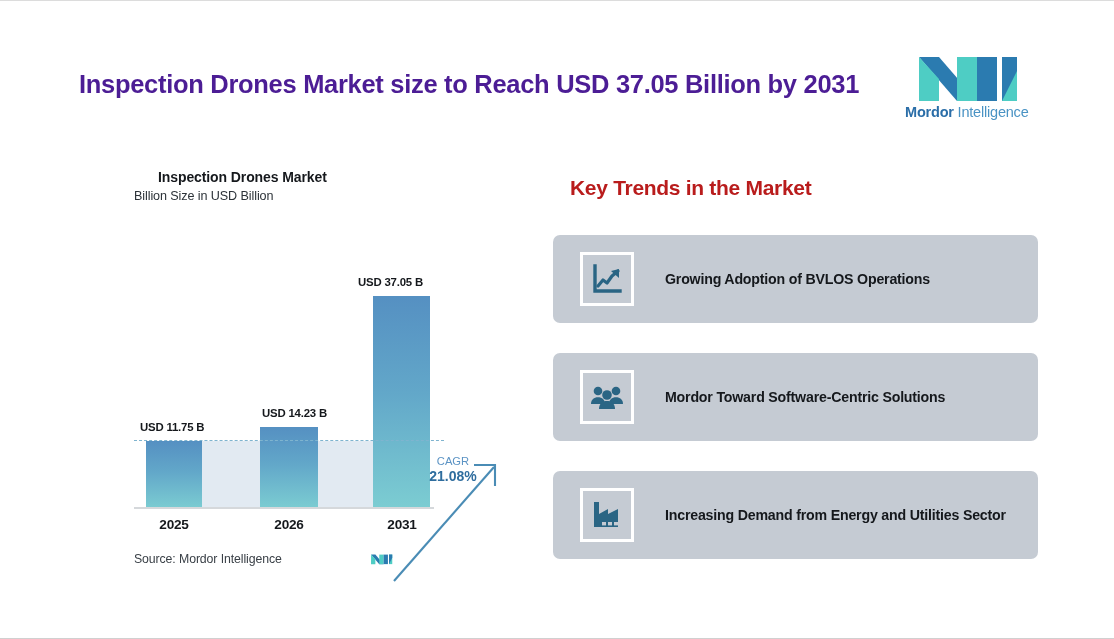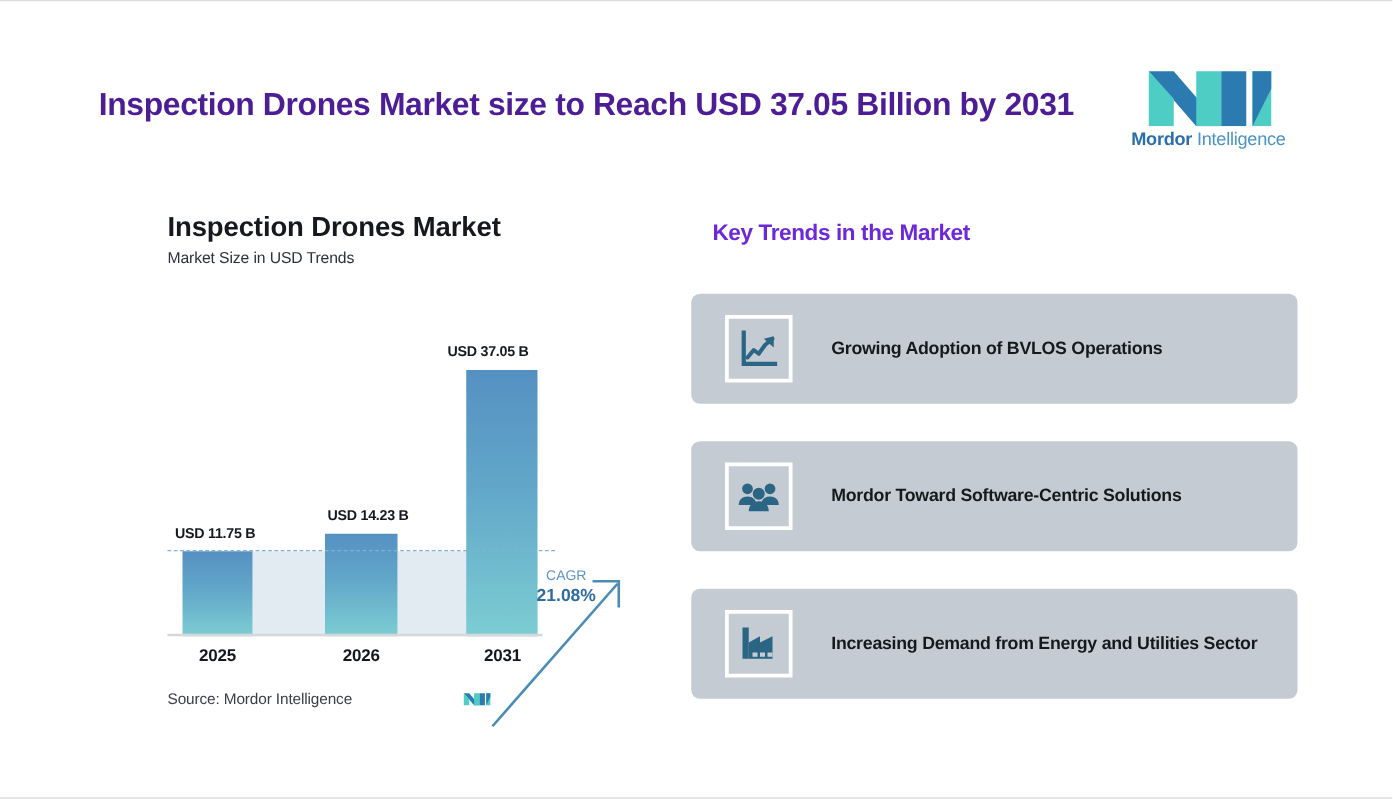--- a/index.html
+++ b/index.html
@@ -51,24 +51,25 @@
 
   
   #chart-panel {
     position: absolute;
     left: 134px;
     top: 168px;
     width: 320px;
     height: 400px;
   }
   #chart-title {
-    font-size: 22px;
+    font-size: 14px;
     font-weight: bold;
     color: #15181c;
     letter-spacing: -0.1px;
+    margin-left: 24px;
   }
   #chart-subtitle {
     margin-top: 4px;
     font-size: 12.6px;
     color: #2c3238;
     letter-spacing: -0.1px;
   }
   #plot {
     position: absolute;
     left: 0px;
@@ -142,23 +143,23 @@
     color: #3a4047;
     letter-spacing: -0.1px;
   }
   #source-mark { margin-left: 68px; }
 
   
   #trends-heading {
     position: absolute;
     left: 570px;
     top: 175px;
-    font-size: 18px;
-    font-weight: bold;
-    color: #6d28d9;
+    font-size: 21px;
+    font-weight: bold;
+    color: #b91c1c;
     letter-spacing: -0.3px;
   }
   .trend-card {
     position: absolute;
     left: 553px;
     width: 485px;
     height: 88px;
     background: #c5cbd3;
     border-radius: 7px;
     display: flex;
@@ -204,21 +205,21 @@
       <polygon points="97,8 112,8 112,52 97,52" fill="#4ecdc4"></polygon>
       <polygon points="97,8 112,8 112,22 97,52" fill="#2b7bb0"></polygon>
     </svg>
     <div class="wordmark">
       <span class="b">Mordor</span><span class="l"> Intelligence</span>
     </div>
   </div>
 
   <div id="chart-panel">
     <div id="chart-title">Inspection Drones Market</div>
-    <div id="chart-subtitle">Market Size in USD Trends</div>
+    <div id="chart-subtitle">Billion Size in USD Billion</div>
 
     <div id="plot">
 
       <div class="filler" style="left:68px; width:58px; height:68px;"></div>
       <div class="filler" style="left:184px; width:112px; height:68px;"></div>
 
       <div class="bar" style="left:12px; width:56px; height:68px;"></div>
       <div class="bar" style="left:126px; width:58px; height:82px;"></div>
       <div class="bar" style="left:239px; width:57px; height:213px;"></div>
 

